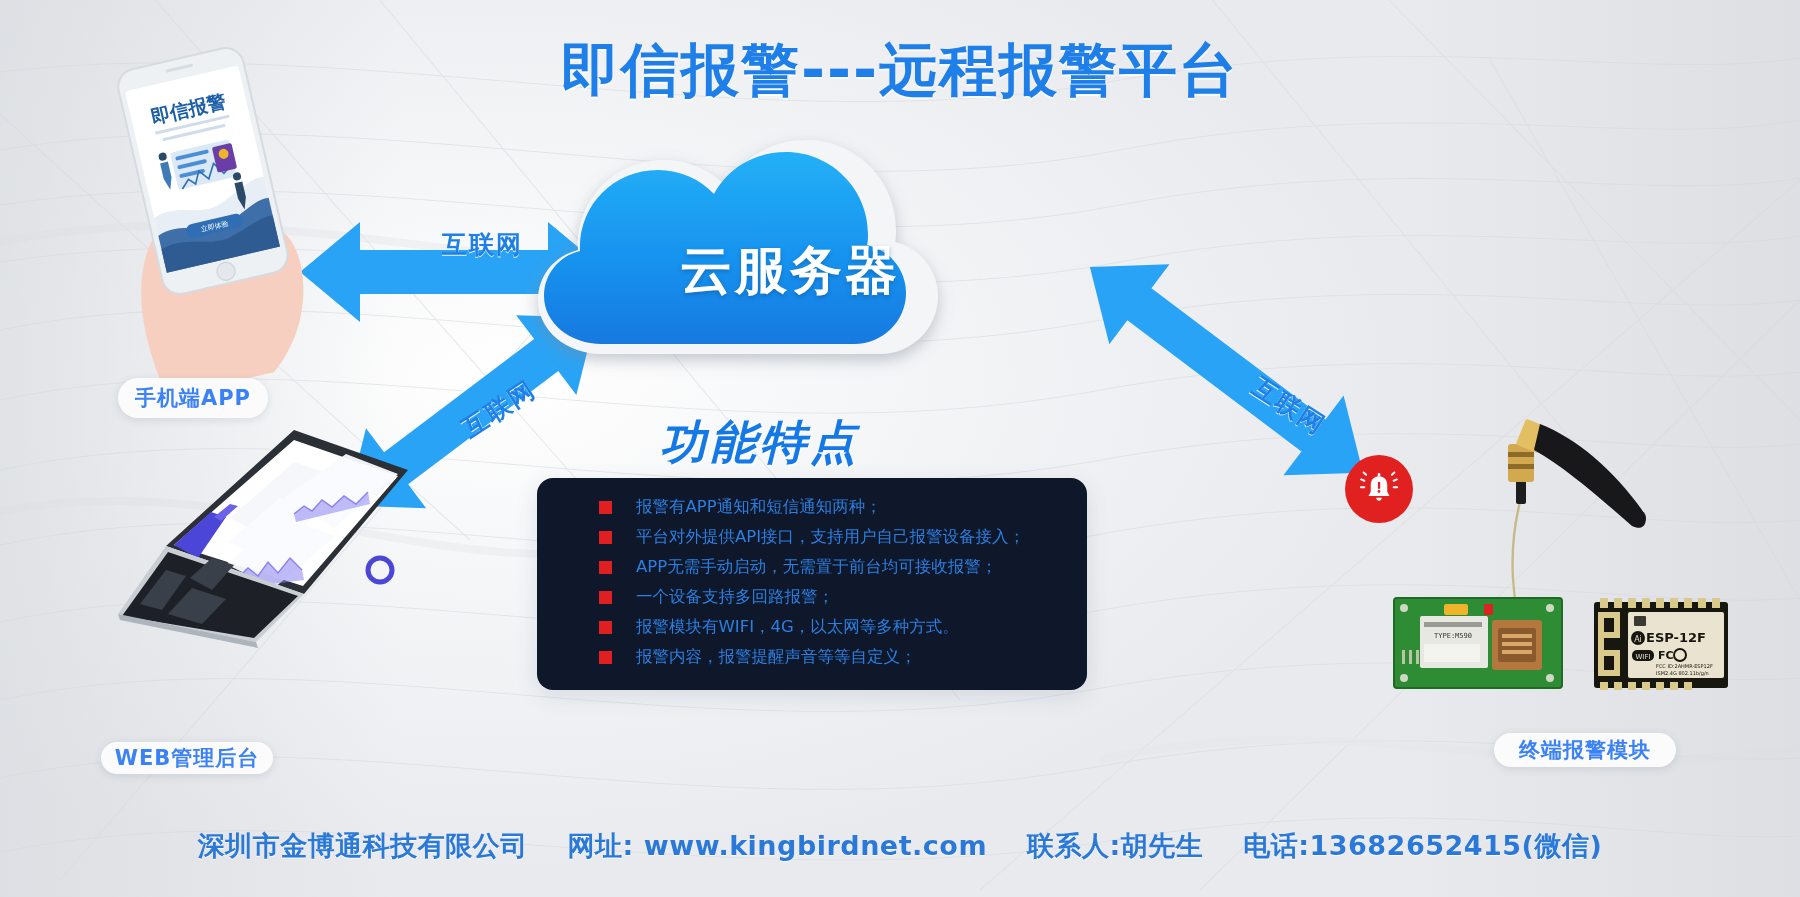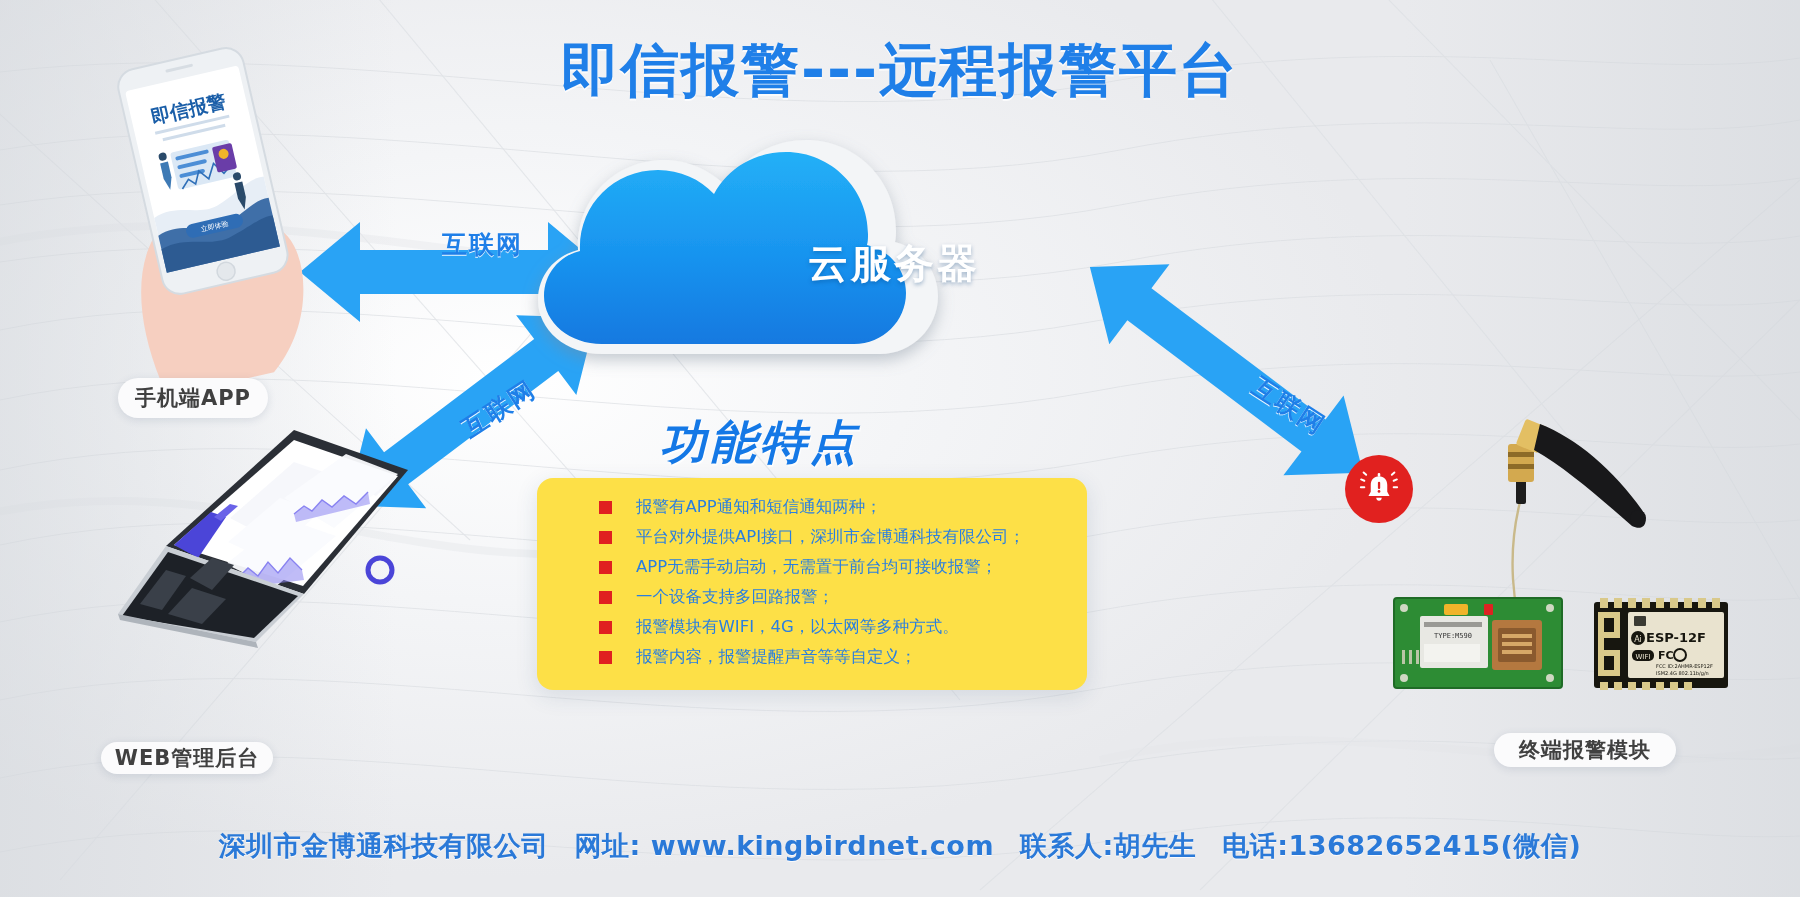--- a/index.html
+++ b/index.html
@@ -30,61 +30,61 @@
     position:absolute;left:0;right:0;top:32px;text-align:center;
     font-size:58px;font-weight:bold;letter-spacing:2px;
     color:#1f7fe8;
     text-shadow:0 2px 0 rgba(255,255,255,.75);
     font-family:"DejaVu Sans","Liberation Sans",sans-serif;
   }
 
   
   .cloud-wrap{position:absolute;left:600px;top:140px;width:380px;height:230px;}
   .cloud-label{
-    position:absolute;left:0;right:0;top:96px;text-align:right;
-    color:#ffffff;font-size:40px;font-weight:bold;letter-spacing:3px;
+    position:absolute;left:0;right:0;top:96px;text-align:center;
+    color:#ffffff;font-size:52px;font-weight:bold;letter-spacing:3px;
     text-shadow:0 2px 4px rgba(0,60,120,.35);
     font-family:"DejaVu Sans","Liberation Sans",sans-serif;
     pointer-events:none;
   }
 
   
   .feat-title{
     position:absolute;left:660px;top:412px;width:380px;
     font-size:46px;font-weight:bold;font-style:italic;letter-spacing:4px;
     color:#1478e6;
     text-shadow:1px 2px 0 rgba(255,255,255,.8);
     font-family:"DejaVu Sans","Liberation Sans",sans-serif;
   }
 
   
   .feat-card{
     position:absolute;left:537px;top:478px;width:550px;height:212px;
-    background:#fde047;border-radius:16px;
+    background:#0f172a;border-radius:16px;
     box-shadow:0 6px 22px rgba(40,70,110,.13);
     padding:14px 0 0 0;box-sizing:border-box;
   }
   .feat-list{list-style:none;margin:0;padding:0;}
   .feat-item{
     display:flex;align-items:center;
     height:30px;margin:0 0 0 62px;
   }
   .feat-bullet{
     width:13px;height:13px;background:#e02020;flex:0 0 auto;margin-right:24px;
   }
   .feat-text{
     font-size:16.5px;color:#2a7fe0;font-weight:500;white-space:nowrap;
     font-family:"DejaVu Sans","Liberation Sans",sans-serif;
   }
 
   
   .pill{
     position:absolute;background:#fbfbfc;border-radius:22px;
     box-shadow:0 2px 8px rgba(60,80,110,.14);
-    color:#404040;font-weight:bold;font-size:21px;letter-spacing:1px;
+    color:#3b82f6;font-weight:bold;font-size:21px;letter-spacing:1px;
     display:flex;align-items:center;justify-content:center;
     font-family:"DejaVu Sans","Liberation Sans",sans-serif;
   }
   #pill-app{left:118px;top:378px;width:150px;height:40px;}
   #pill-web{left:101px;top:742px;width:172px;height:32px;}
   #pill-mod{left:1494px;top:733px;width:182px;height:34px;}
 
   
   .arrow-label{
     position:absolute;color:#1f7fe8;font-weight:bold;font-size:25px;letter-spacing:2px;
@@ -95,21 +95,21 @@
   #lbl-net-2{left:456px;top:417px;transform:rotate(-33deg);transform-origin:left top;}
   #lbl-net-3{left:1264px;top:370px;transform:rotate(33deg);transform-origin:left top;}
 
   
   .footer{
     position:absolute;left:0;right:0;top:828px;text-align:center;
     font-size:27px;font-weight:bold;color:#2a79d8;letter-spacing:.5px;
     text-shadow:0 1px 0 rgba(255,255,255,.8);
     font-family:"DejaVu Sans","Liberation Sans",sans-serif;
   }
-  .footer span{margin:0 8px;}
+  .footer span{margin:0 15px;}
 
   
   .dev{position:absolute;}
   #phone-dev{left:95px;top:35px;width:250px;height:345px;}
   #laptop-dev{left:108px;top:418px;width:315px;height:230px;}
   #mod-dev{left:1380px;top:360px;width:360px;height:330px;}
   .alarm-badge{
     position:absolute;left:1345px;top:455px;width:68px;height:68px;border-radius:50%;
     background:#e1211f;display:flex;align-items:center;justify-content:center;
   }
@@ -400,21 +400,21 @@
   <div class="feat-title">功能特点</div>
 
   <div class="feat-card">
     <ul class="feat-list">
       <li class="feat-item">
         <span class="feat-bullet"></span>
         <span class="feat-text">报警有APP通知和短信通知两种；</span>
       </li>
       <li class="feat-item">
         <span class="feat-bullet"></span>
-        <span class="feat-text">平台对外提供API接口，深圳市金博通科技有限公司；</span>
+        <span class="feat-text">平台对外提供API接口，支持用户自己报警设备接入；</span>
       </li>
       <li class="feat-item">
         <span class="feat-bullet"></span>
         <span class="feat-text">APP无需手动启动，无需置于前台均可接收报警；</span>
       </li>
       <li class="feat-item">
         <span class="feat-bullet"></span>
         <span class="feat-text">一个设备支持多回路报警；</span>
       </li>
       <li class="feat-item">

